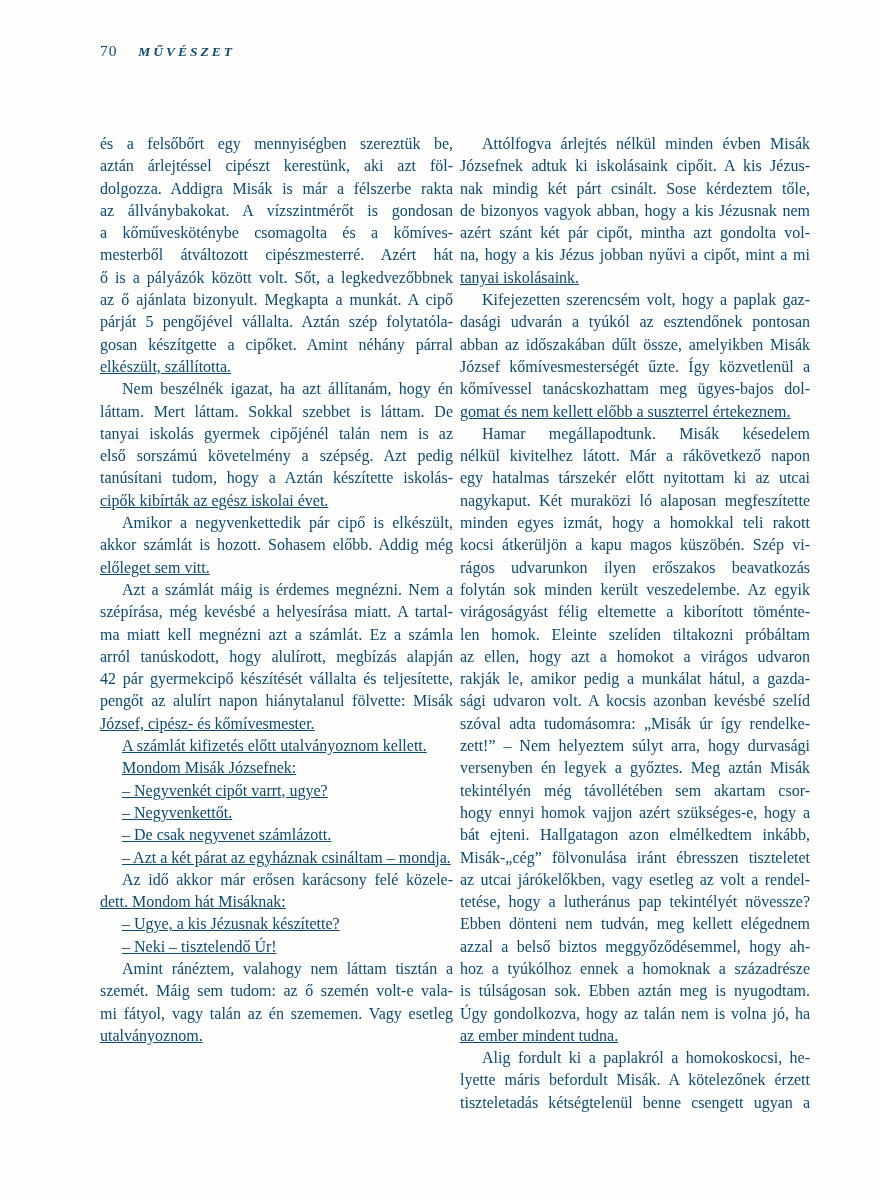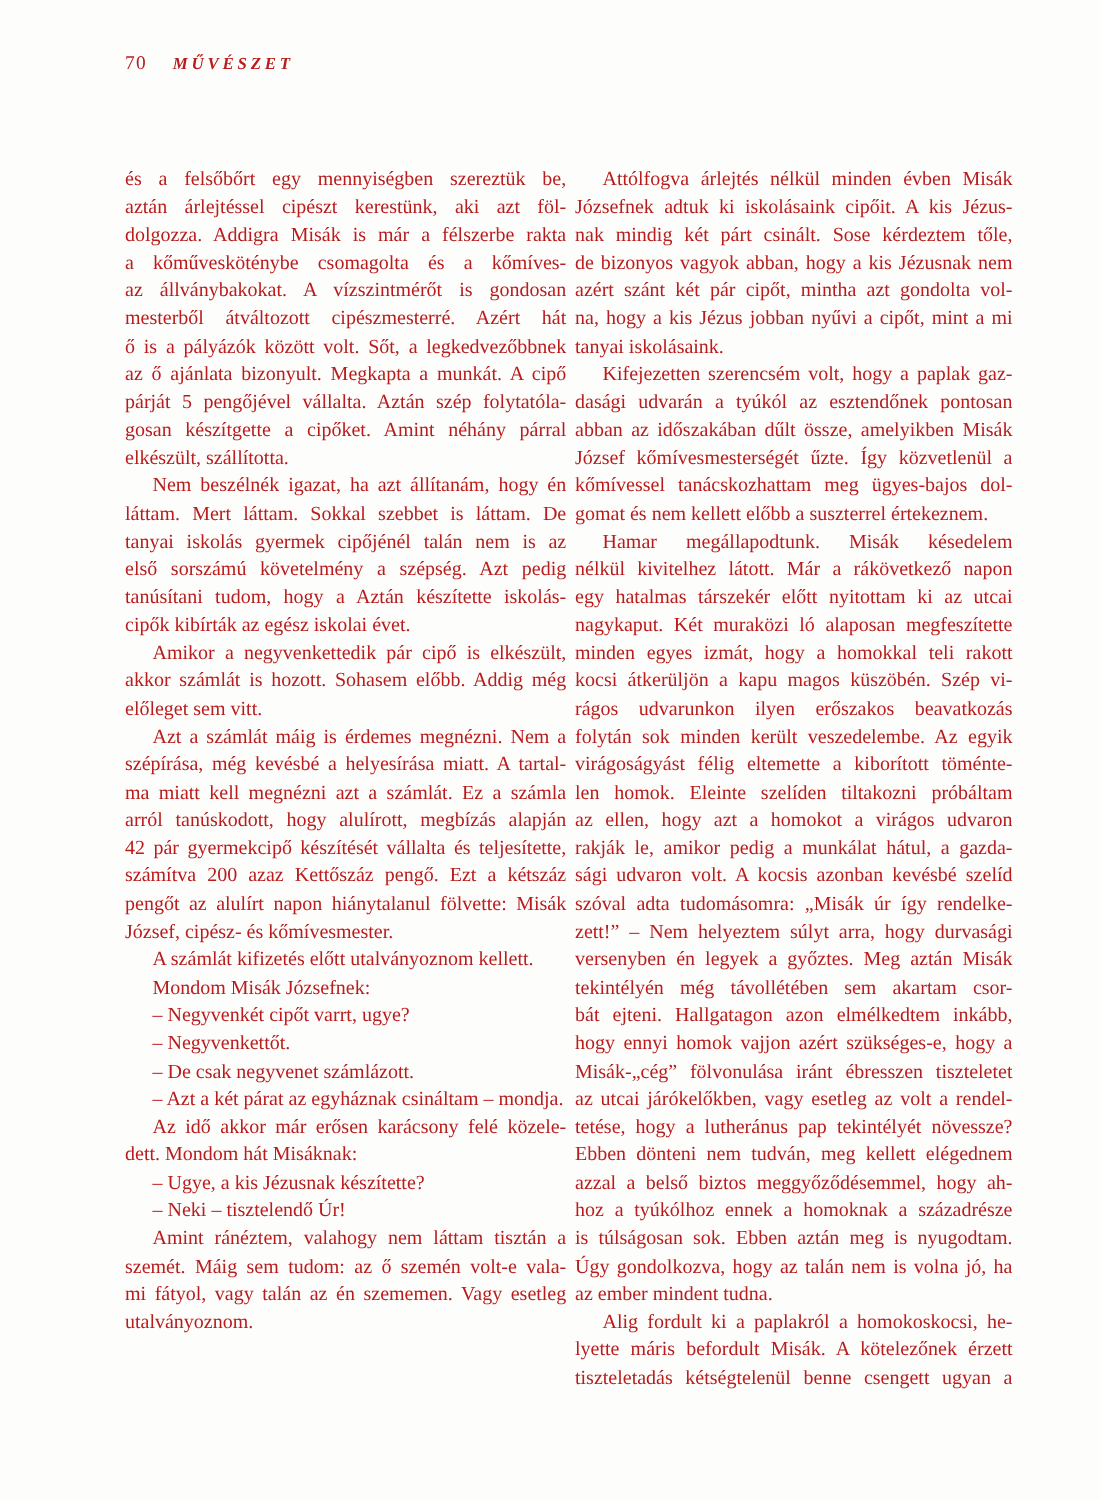--- a/index.html
+++ b/index.html
@@ -3,21 +3,21 @@
 <meta charset="utf-8">
 <style>
   html, body { margin: 0; padding: 0; }
   .page {
     position: relative;
     width: 880px;
     height: 1200px;
     background: #fefefdff;
     background-color: #fdfdfc;
     font-family: "Liberation Serif", serif;
-    color: #b91c1c;
+    color: #0c4a6e;
     overflow: hidden;
   }
   .running-header {
     position: absolute;
     left: 100px;
     top: 42px;
     font-size: 15px;
     white-space: nowrap;
   }
   .folio {
@@ -42,39 +42,40 @@
   .column.left  { left: 100px; width: 353px; }
   .column.right { left: 460px; width: 350px; }
   .para { margin: 0; }
   .line {
     text-align: justify;
     text-align-last: justify;
     -moz-text-align-last: justify;
   }
   .line.lastline {
     text-align-last: left;
+    text-decoration: underline;
     -moz-text-align-last: left;
   }
   .line.firstline { text-indent: 22px; }
 </style>
 </head>
 <body>
 
 <div class="page">
   <div class="running-header">
     <span class="folio">70</span>
     <span class="section-title">MŰVÉSZET</span>
   </div>
   <div class="column left">
       <div class="para">
         <div class="line">és a felsőbőrt egy mennyiségben szereztük be,</div>
         <div class="line">aztán árlejtéssel cipészt kerestünk, aki azt föl-</div>
         <div class="line">dolgozza. Addigra Misák is már a félszerbe rakta</div>
+        <div class="line">az állványbakokat. A vízszintmérőt is gondosan</div>
         <div class="line">a kőművesköténybe csomagolta és a kőmíves-</div>
-        <div class="line">az állványbakokat. A vízszintmérőt is gondosan</div>
         <div class="line">mesterből átváltozott cipészmesterré. Azért hát</div>
         <div class="line">ő is a pályázók között volt. Sőt, a legkedvezőbbnek</div>
         <div class="line">az ő ajánlata bizonyult. Megkapta a munkát. A cipő</div>
         <div class="line">párját 5 pengőjével vállalta. Aztán szép folytatóla-</div>
         <div class="line">gosan készítgette a cipőket. Amint néhány párral</div>
         <div class="line lastline">elkészült, szállította.</div>
       </div>
       <div class="para">
         <div class="line firstline">Nem beszélnék igazat, ha azt állítanám, hogy én</div>
         <div class="line">láttam. Mert láttam. Sokkal szebbet is láttam. De</div>
@@ -87,21 +88,20 @@
         <div class="line firstline">Amikor a negyvenkettedik pár cipő is elkészült,</div>
         <div class="line">akkor számlát is hozott. Sohasem előbb. Addig még</div>
         <div class="line lastline">előleget sem vitt.</div>
       </div>
       <div class="para">
         <div class="line firstline">Azt a számlát máig is érdemes megnézni. Nem a</div>
         <div class="line">szépírása, még kevésbé a helyesírása miatt. A tartal-</div>
         <div class="line">ma miatt kell megnézni azt a számlát. Ez a számla</div>
         <div class="line">arról tanúskodott, hogy alulírott, megbízás alapján</div>
         <div class="line">42 pár gyermekcipő készítését vállalta és teljesítette,</div>
-        <div class="line">számítva 200 azaz Kettőszáz pengő. Ezt a kétszáz</div>
         <div class="line">pengőt az alulírt napon hiánytalanul fölvette: Misák</div>
         <div class="line lastline">József, cipész- és kőmívesmester.</div>
       </div>
       <div class="para">
         <div class="line firstline lastline">A számlát kifizetés előtt utalványoznom kellett.</div>
       </div>
       <div class="para">
         <div class="line firstline lastline">Mondom Misák Józsefnek:</div>
       </div>
       <div class="para">
@@ -162,22 +162,22 @@
         <div class="line">folytán sok minden került veszedelembe. Az egyik</div>
         <div class="line">virágoságyást félig eltemette a kiborított töménte-</div>
         <div class="line">len homok. Eleinte szelíden tiltakozni próbáltam</div>
         <div class="line">az ellen, hogy azt a homokot a virágos udvaron</div>
         <div class="line">rakják le, amikor pedig a munkálat hátul, a gazda-</div>
         <div class="line">sági udvaron volt. A kocsis azonban kevésbé szelíd</div>
         <div class="line">szóval adta tudomásomra: „Misák úr így rendelke-</div>
         <div class="line">zett!” – Nem helyeztem súlyt arra, hogy durvasági</div>
         <div class="line">versenyben én legyek a győztes. Meg aztán Misák</div>
         <div class="line">tekintélyén még távollétében sem akartam csor-</div>
+        <div class="line">hogy ennyi homok vajjon azért szükséges-e, hogy a</div>
         <div class="line">bát ejteni. Hallgatagon azon elmélkedtem inkább,</div>
-        <div class="line">hogy ennyi homok vajjon azért szükséges-e, hogy a</div>
         <div class="line">Misák-„cég” fölvonulása iránt ébresszen tiszteletet</div>
         <div class="line">az utcai járókelőkben, vagy esetleg az volt a rendel-</div>
         <div class="line">tetése, hogy a lutheránus pap tekintélyét növessze?</div>
         <div class="line">Ebben dönteni nem tudván, meg kellett elégednem</div>
         <div class="line">azzal a belső biztos meggyőződésemmel, hogy ah-</div>
         <div class="line">hoz a tyúkólhoz ennek a homoknak a századrésze</div>
         <div class="line">is túlságosan sok. Ebben aztán meg is nyugodtam.</div>
         <div class="line">Úgy gondolkozva, hogy az talán nem is volna jó, ha</div>
         <div class="line lastline">az ember mindent tudna.</div>
       </div>

